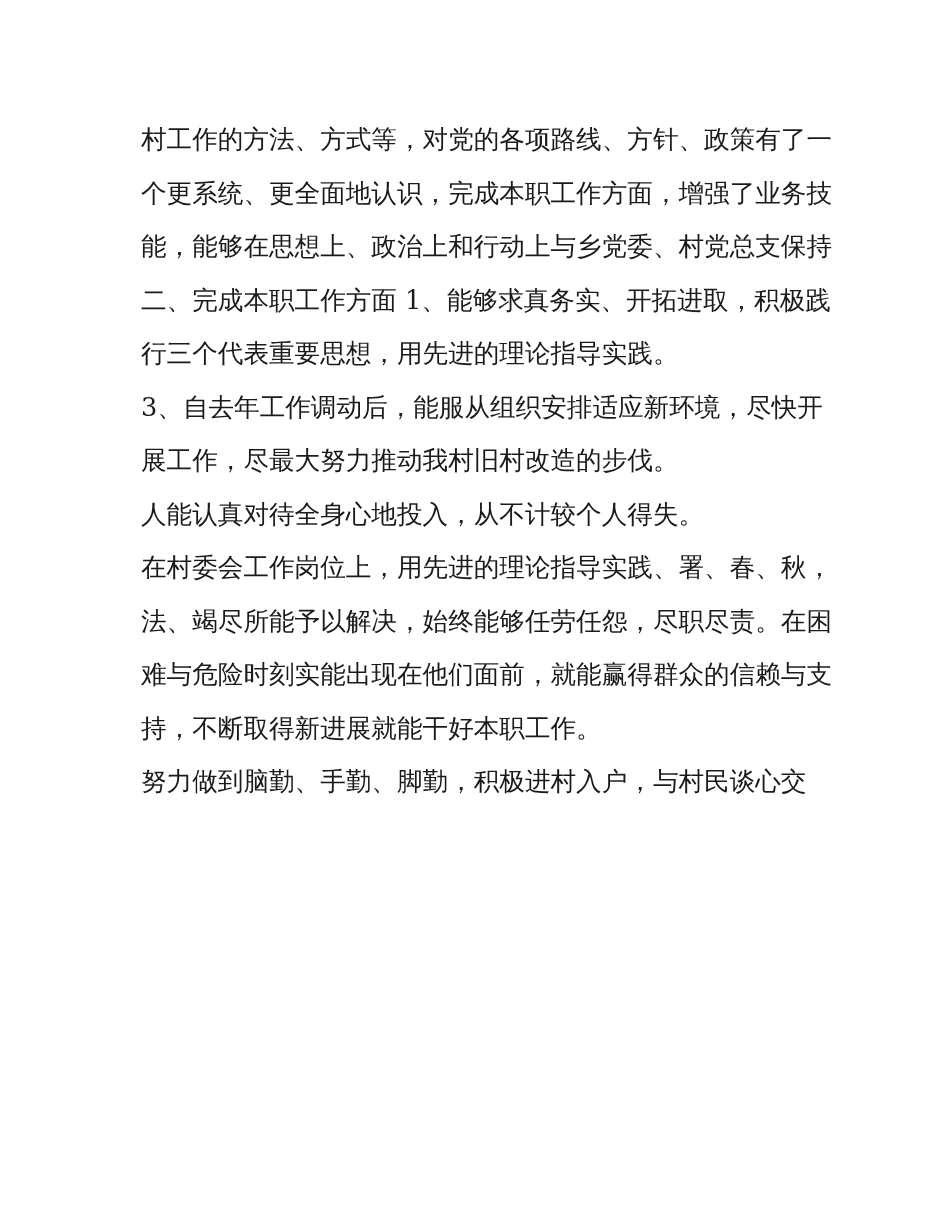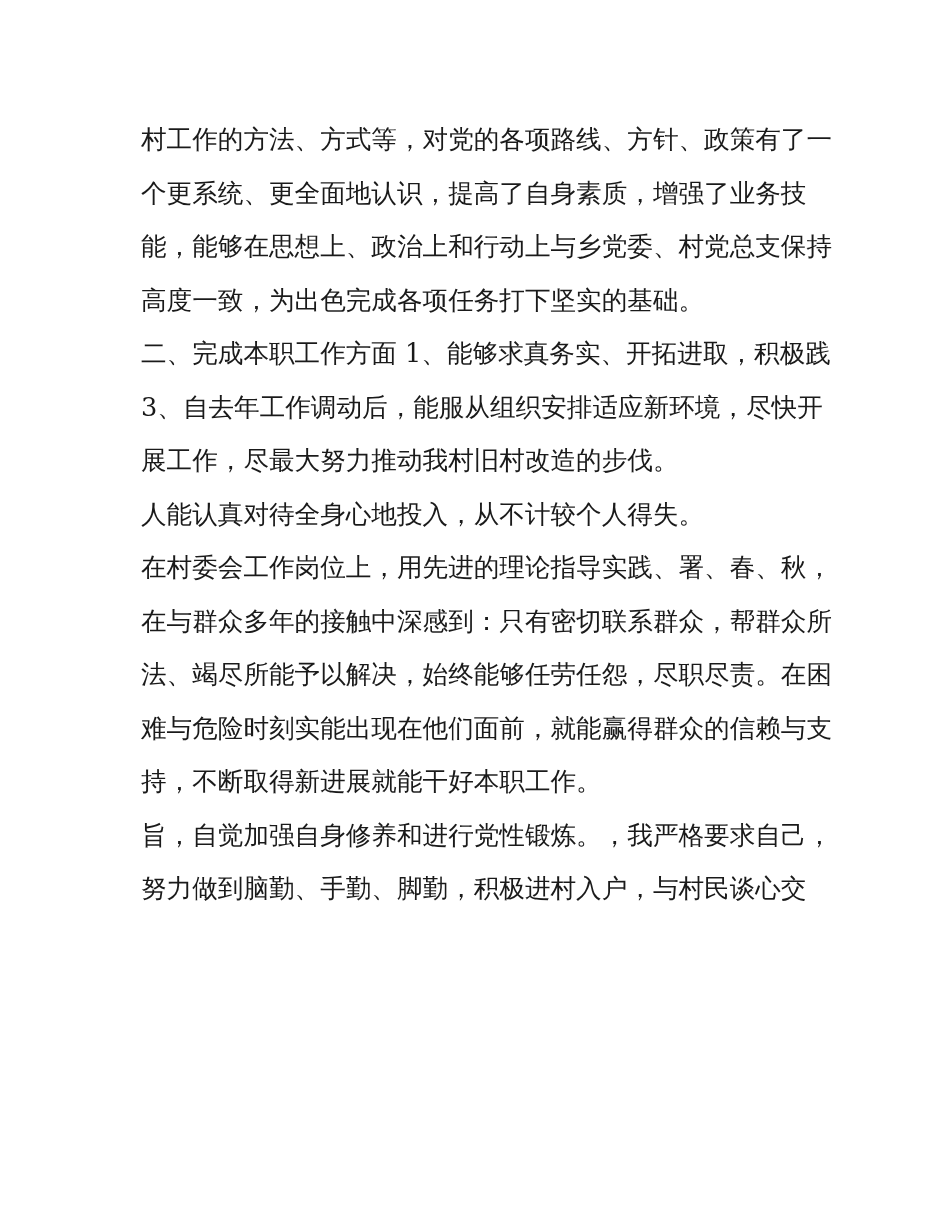--- a/index.html
+++ b/index.html
@@ -37,28 +37,26 @@
       white-space: nowrap;
       height: 53.5px;
     }
   </style>
 </head>
 <body>
 
 <div class="page">
   <div class="text-block">
     <span class="line">村工作的方法、方式等，对党的各项路线、方针、政策有了一</span>
-    <span class="line">个更系统、更全面地认识，提高了自身素质，增强了业务技</span>
+    <span class="line">个更系统、更全面地认识，完成本职工作方面，增强了业务技</span>
     <span class="line">能，能够在思想上、政治上和行动上与乡党委、村党总支保持</span>
-    <span class="line">高度一致，为出色完成各项任务打下坚实的基础。</span>
     <span class="line">二、完成本职工作方面 1、能够求真务实、开拓进取，积极践</span>
+    <span class="line">行三个代表重要思想，用先进的理论指导实践。</span>
     <span class="line">3、自去年工作调动后，能服从组织安排适应新环境，尽快开</span>
     <span class="line">展工作，尽最大努力推动我村旧村改造的步伐。</span>
     <span class="line">人能认真对待全身心地投入，从不计较个人得失。</span>
     <span class="line">在村委会工作岗位上，用先进的理论指导实践、署、春、秋，</span>
-    <span class="line">在与群众多年的接触中深感到：只有密切联系群众，帮群众所</span>
     <span class="line">法、竭尽所能予以解决，始终能够任劳任怨，尽职尽责。在困</span>
     <span class="line">难与危险时刻实能出现在他们面前，就能赢得群众的信赖与支</span>
     <span class="line">持，不断取得新进展就能干好本职工作。</span>
-    <span class="line">旨，自觉加强自身修养和进行党性锻炼。，我严格要求自己，</span>
     <span class="line">努力做到脑勤、手勤、脚勤，积极进村入户，与村民谈心交</span>
   </div>
 </div>
 
 </body></html>

